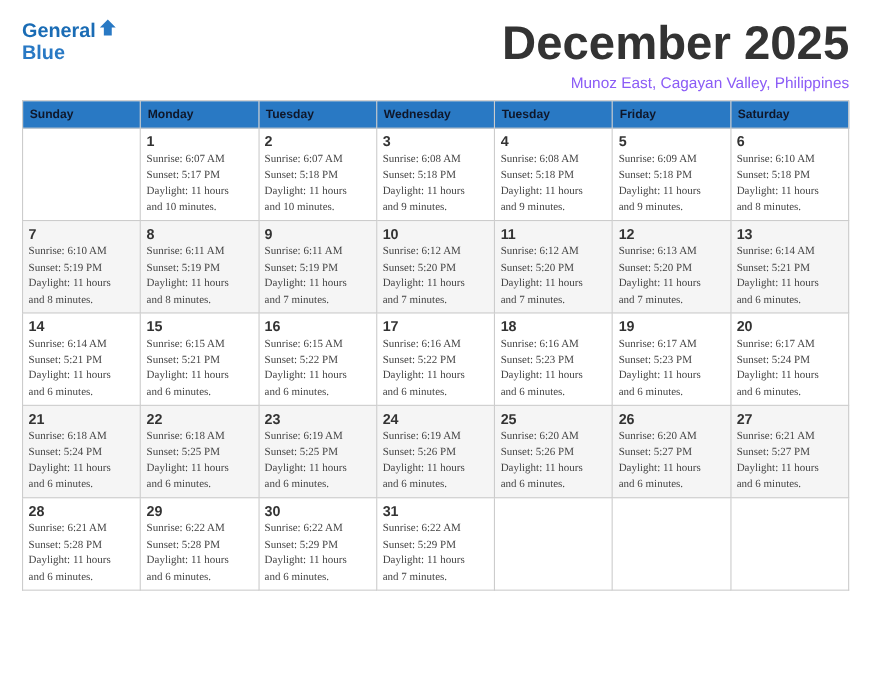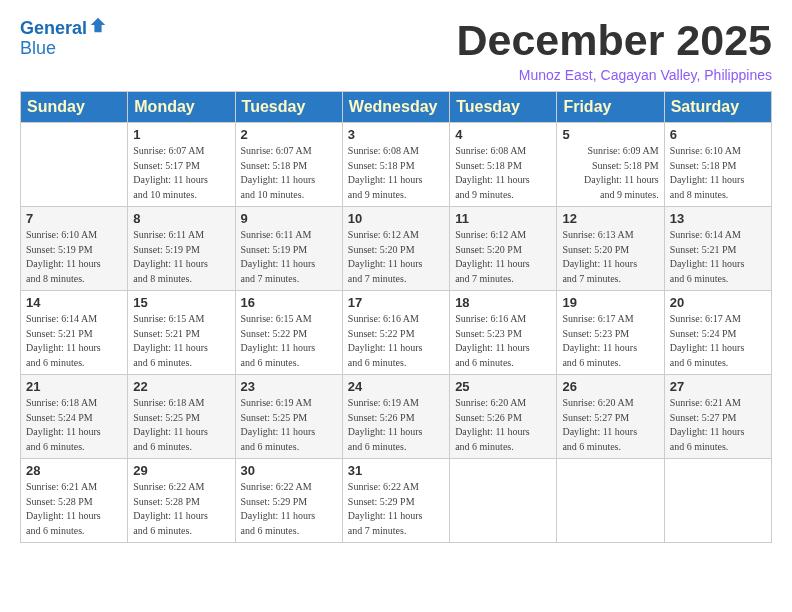--- a/index.html
+++ b/index.html
@@ -47,24 +47,24 @@
       color: #8b5cf6;
       margin-top: 2px;
     }
     table {
       width: 100%;
       border-collapse: collapse;
       table-layout: fixed;
     }
     thead tr th {
       background-color: #2979c4;
-      color: #fef9c3;
+      color: #0f172a;
       text-align: left;
       padding: 6px 6px;
-      font-size: 16px;
+      font-size: 11px;
       font-weight: bold;
       border: 1px solid #ccc;
     }
     tbody tr td {
       vertical-align: top;
       border: 1px solid #ccc;
       padding: 4px 5px;
       font-size: 10.5px;
       color: #333;
       height: 80px;
@@ -92,21 +92,21 @@
 </head>
 <body>
 
 <div class="header">
   <div class="logo">
     <div>
       <div class="logo-text">
         <span>General</span><svg class="logo-icon" viewBox="0 0 20 20" xmlns="http://www.w3.org/2000/svg">
             <polygon points="10,2 18,10 14,10 14,18 6,18 6,10 2,10" fill="#2979c4"></polygon>
           </svg><br>
-        <span style="color:#2979c4; font-weight:normal;margin-top:36px;">Blue</span>
+        <span style="color:#2979c4; font-weight:bold;margin-top:36px;">Blue</span>
       </div>
     </div>
   </div>
   <div class="title-block">
     <div class="month-title">December 2025</div>
     <div class="location">Munoz East, Cagayan Valley, Philippines</div>
   </div>
 </div>
 
 <table>
@@ -148,21 +148,21 @@
         </td>
         <td>
           <span class="day-num">4</span>
           <div class="day-info" style="white-space: pre-wrap;">Sunrise: 6:08 AM
 Sunset: 5:18 PM
 Daylight: 11 hours
 and 9 minutes.</div>
         </td>
         <td>
           <span class="day-num">5</span>
-          <div class="day-info" style="white-space: pre-wrap; text-align: right;">Sunrise: 6:09 AM
+          <div class="day-info" style="white-space: pre-wrap;">Sunrise: 6:09 AM
 Sunset: 5:18 PM
 Daylight: 11 hours
 and 9 minutes.</div>
         </td>
         <td>
           <span class="day-num">6</span>
           <div class="day-info" style="white-space: pre-wrap;">Sunrise: 6:10 AM
 Sunset: 5:18 PM
 Daylight: 11 hours
 and 8 minutes.</div>

